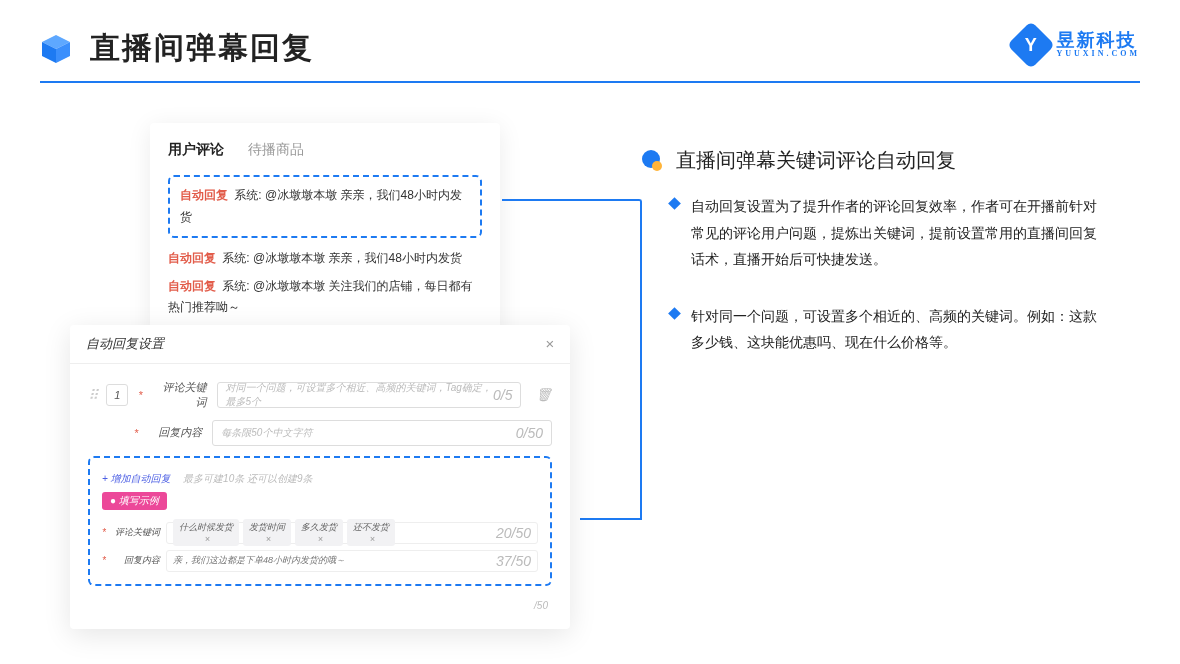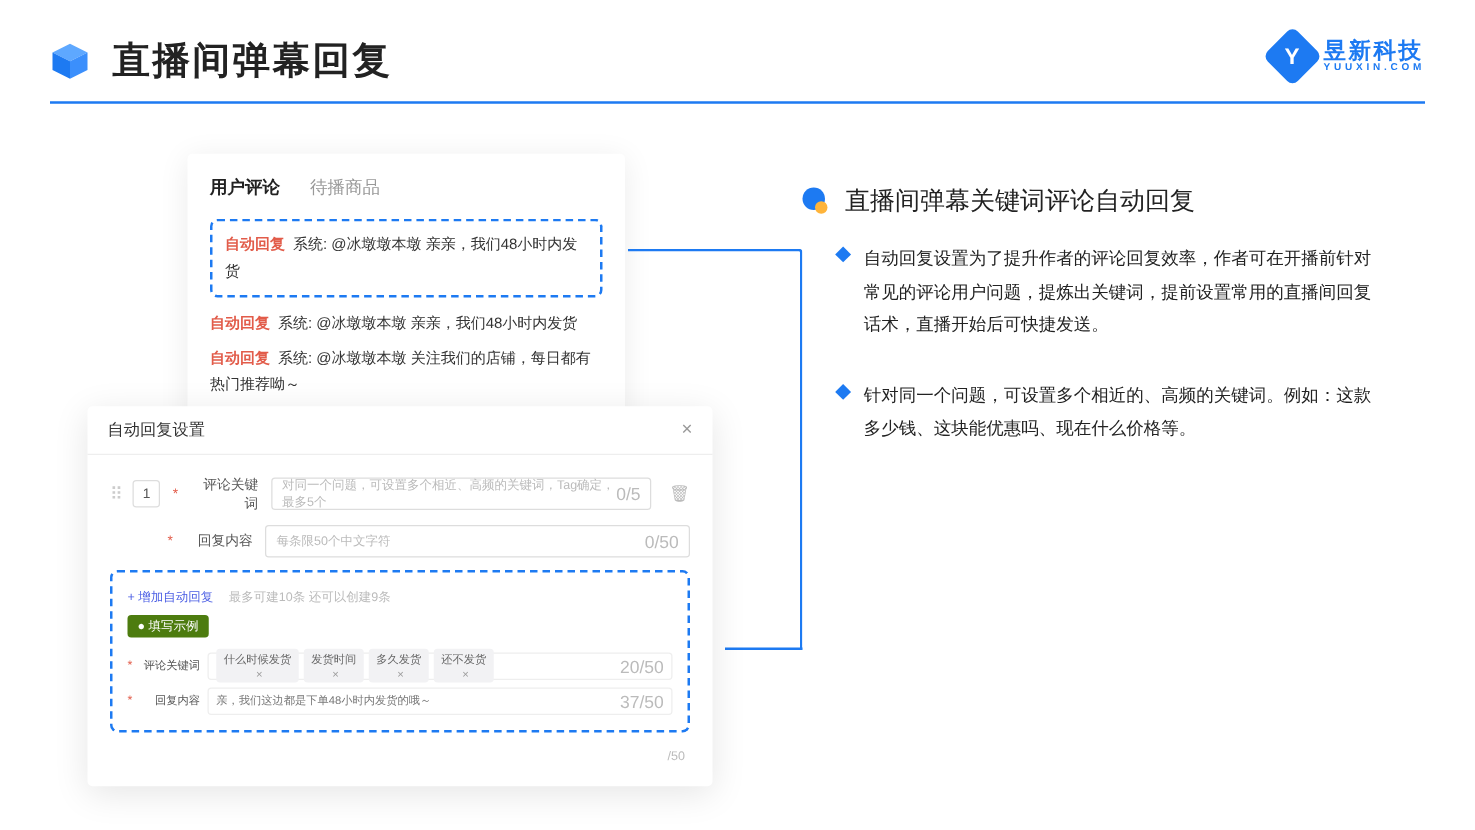--- a/index.html
+++ b/index.html
@@ -53,21 +53,21 @@
   color: #fff;
   font-weight: 700;
   font-size: 18px;
 }
 .logo-text {
   display: flex;
   flex-direction: column;
   line-height: 1.05;
 }
 .logo-cn { font-size: 18px; font-weight: 700; color: #1d7af2; letter-spacing: 2px;}
-.logo-en { font-size: 8px; letter-spacing: 3px; color: #1d7af2; font-weight: 600;}
+.logo-en { font-size: 8px; letter-spacing: 3px; color: #1d7af2; font-weight: 600; font-family: Liberation Serif, serif;}
 .hr-line {
   height: 2px;
   background: #1d7af2;
   margin: 12px 40px 0 40px;
 }
 .content {
   display: flex;
   padding: 40px 40px 20px 130px;
   gap: 70px;
   position: relative;
@@ -95,20 +95,21 @@
 .auto-reply-badge { color: #e25c4a; font-weight: 600; margin-right: 3px;}
 .sys-text { color: #333; }
 .card2 {
   width: 500px;
   background: #fff;
   border-radius: 4px;
   box-shadow: 0 6px 28px rgba(0,0,0,0.1);
   margin-top: -12px;
   margin-left: -60px;
   position: relative;
+  font-style: italic;
 }
 .card2-header {
   display: flex;
   justify-content: space-between;
   align-items: center;
   padding: 10px 16px;
   border-bottom: 1px solid #eee;
   font-size: 13px;
   color: #333;
 }
@@ -140,21 +141,21 @@
 .dashed-group {
   border: 2px dashed #1d7af2;
   border-radius: 6px;
   padding: 10px 12px 12px 12px;
   margin-top: 6px;
 }
 .add-link { color: #4b5ee4; font-size: 10px; }
 .add-hint { color: #bbb; font-size: 10px; margin-left: 8px;}
 .example-pill {
   display: inline-block;
-  background: #4d7c0f;
+  background: #ec4899;
   color: #fff;
   font-size: 10px;
   padding: 2px 8px;
   border-radius: 3px;
   margin: 6px 0;
 }
 .chip-row { display: flex; align-items: center; gap: 6px; font-size: 10px; margin-top: 6px;}
 .chip {
   background: #f2f2f4;
   border-radius: 3px;

